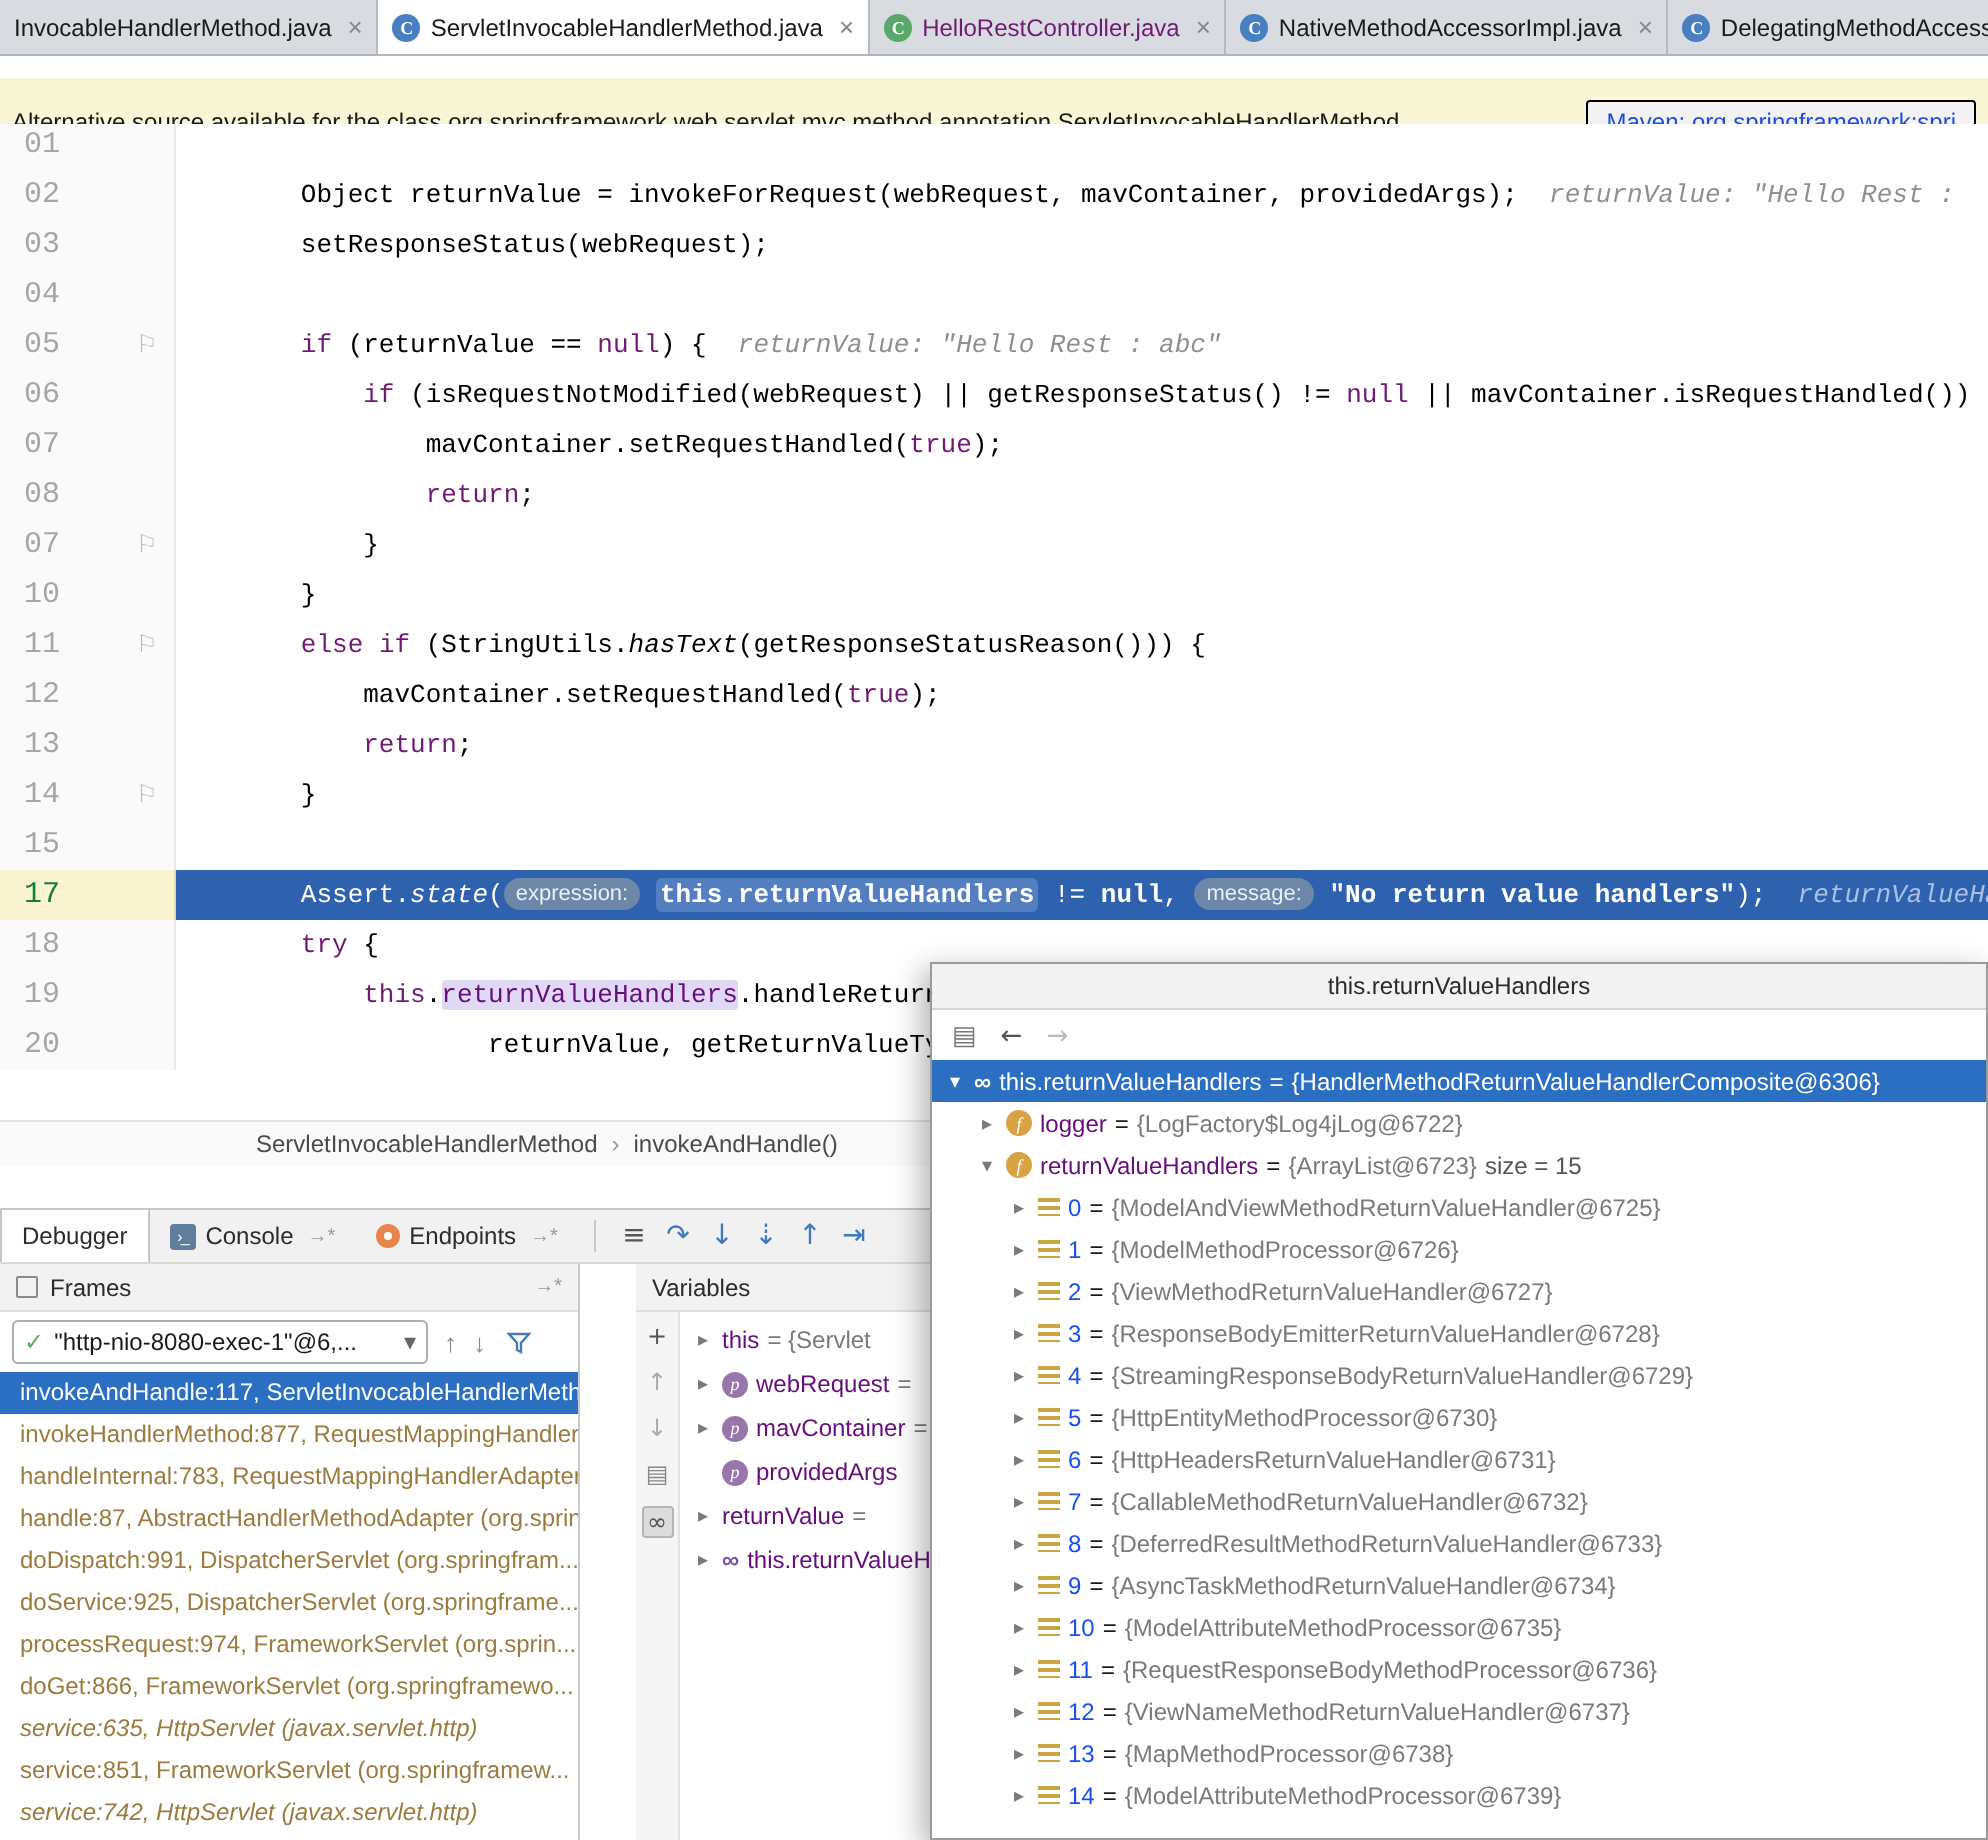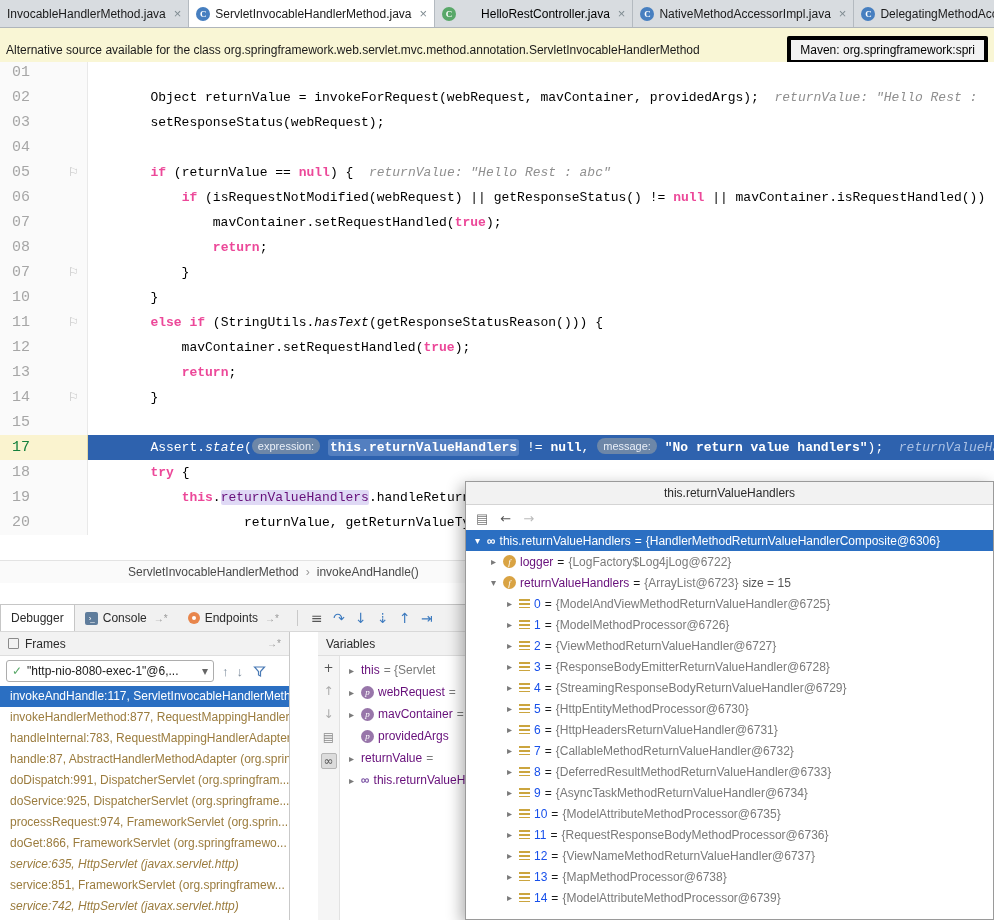--- a/index.html
+++ b/index.html
@@ -7,36 +7,36 @@
 #app{position:relative;width:994px;height:920px;overflow:hidden;background:#fff;font-size:12px;color:#1e1e1e}
 
 
 #tabbar{position:absolute;left:0;top:0;width:100%;height:28px;display:flex;background:#cfd4d9;border-bottom:1px solid #afb5bb;overflow:hidden;box-sizing:border-box}
 .tab{flex:0 0 auto;display:flex;align-items:center;gap:5px;padding:0 7px;background:#d8dce0;border-right:1px solid #b4bac0;font-size:12px;color:#1a1a1a;white-space:nowrap}
 .tab.selected{background:#fff}
 .classicon{width:14px;height:14px;border-radius:50%;color:#fff;font-size:9px;font-weight:bold;display:inline-flex;align-items:center;justify-content:center;font-family:"Liberation Serif",serif;flex:0 0 auto}
 .tabclose{color:#7f8b91;font-size:13px;margin-left:3px;cursor:pointer}
 
 
-#banner{position:absolute;left:0;top:28px;width:100%;height:44px;background:#f9f6d5;border-bottom:1px solid #d8d4a9;display:flex;align-items:center;padding:0 6px;gap:0;box-sizing:border-box}
+#banner{position:absolute;left:0;top:39px;width:100%;height:44px;background:#f9f6d5;border-bottom:1px solid #d8d4a9;display:flex;align-items:center;padding:0 6px;gap:0;box-sizing:border-box}
 #banner .bmsg{color:#1a1a1a;white-space:nowrap;overflow:hidden}
-#banner .action{margin-left:auto;flex:0 0 auto;background:#f2f2f2;border:4px solid #000000;border-radius:2px;padding:3px 9px;color:#000000;white-space:nowrap;cursor:pointer}
+#banner .action{margin-left:auto;flex:0 0 auto;background:#f2f2f2;border:1px solid #000000;border-radius:2px;padding:3px 9px;color:#1d4ed8;white-space:nowrap;cursor:pointer}
 
 
 #editor{position:absolute;left:0;top:62px;width:100%;height:498px;overflow:hidden;font-family:"Liberation Mono","DejaVu Sans Mono",monospace;font-size:13px;background:#fff}
 .eline{position:relative;height:25px;line-height:25px;white-space:pre}
 .gut{position:absolute;left:0;top:0;width:88px;height:100%;background:#fafafa;border-right:1px solid #e9e9e9;box-sizing:border-box}
 .lnum{display:inline-block;width:30px;text-align:right;color:#a6a6a6;font-size:15px}
 .gflag{position:absolute;left:68px;top:0;color:#bdbdbd;font-size:12px;font-family:"DejaVu Sans",sans-serif}
 .codewrap{position:absolute;left:88px;right:0;top:0;height:100%;overflow:hidden}
 .eline.exec .gut{background:#faf3cf;border-right-color:#e4d9a8}
 .eline.exec .lnum{color:#15803d}
 .eline.exec .codewrap{background:#2e62ae}
 .seg-pl{color:#000}
-.seg-kw{color:#ec4899;font-weight:bold}
+.seg-kw{color:#701a75;font-weight:normal}
 .seg-sm{color:#000;font-style:italic}
 .seg-fihl{color:#660e7a;background:#dfd9f5;border-radius:2px}
 .seg-hint{color:#8f8f8f;font-style:italic}
 .seg-w{color:#fff}
 .seg-wkw{color:#fff;font-weight:bold}
 .seg-wsm{color:#fff;font-style:italic}
 .seg-wstr{color:#fff;font-weight:bold}
 .seg-whint{color:#a9c0e4;font-style:italic}
 .seg-wexpr{color:#fff;font-weight:bold;background:#537fc0;border-radius:3px;padding:1px 2px}
 .seg-chip{display:inline-block;background:#6d87a8;color:#e9eff7;border-radius:8px;padding:0 6px;font-size:11px;line-height:16px;font-family:"Liberation Sans",sans-serif;vertical-align:1px}
@@ -110,21 +110,21 @@
         <span class="tablabel">InvocableHandlerMethod.java</span>
         <span class="tabclose">×</span>
       </div>
       <div class="tab selected">
         <span class="classicon" style="background: rgb(71, 127, 192);">C</span>
         <span class="tablabel">ServletInvocableHandlerMethod.java</span>
         <span class="tabclose">×</span>
       </div>
       <div class="tab">
         <span class="classicon" style="background: rgb(89, 168, 105);">C</span>
-        <span class="tablabel" style="color: #000000; margin-left: 20px;">HelloRestController.java</span>
+        <span class="tablabel" style="color: #701a75;">HelloRestController.java</span>
         <span class="tabclose">×</span>
       </div>
       <div class="tab">
         <span class="classicon" style="background: rgb(71, 127, 192);">C</span>
         <span class="tablabel">NativeMethodAccessorImpl.java</span>
         <span class="tabclose">×</span>
       </div>
       <div class="tab">
         <span class="classicon" style="background: rgb(71, 127, 192);">C</span>
         <span class="tablabel">DelegatingMethodAccessorImpl.java</span>

